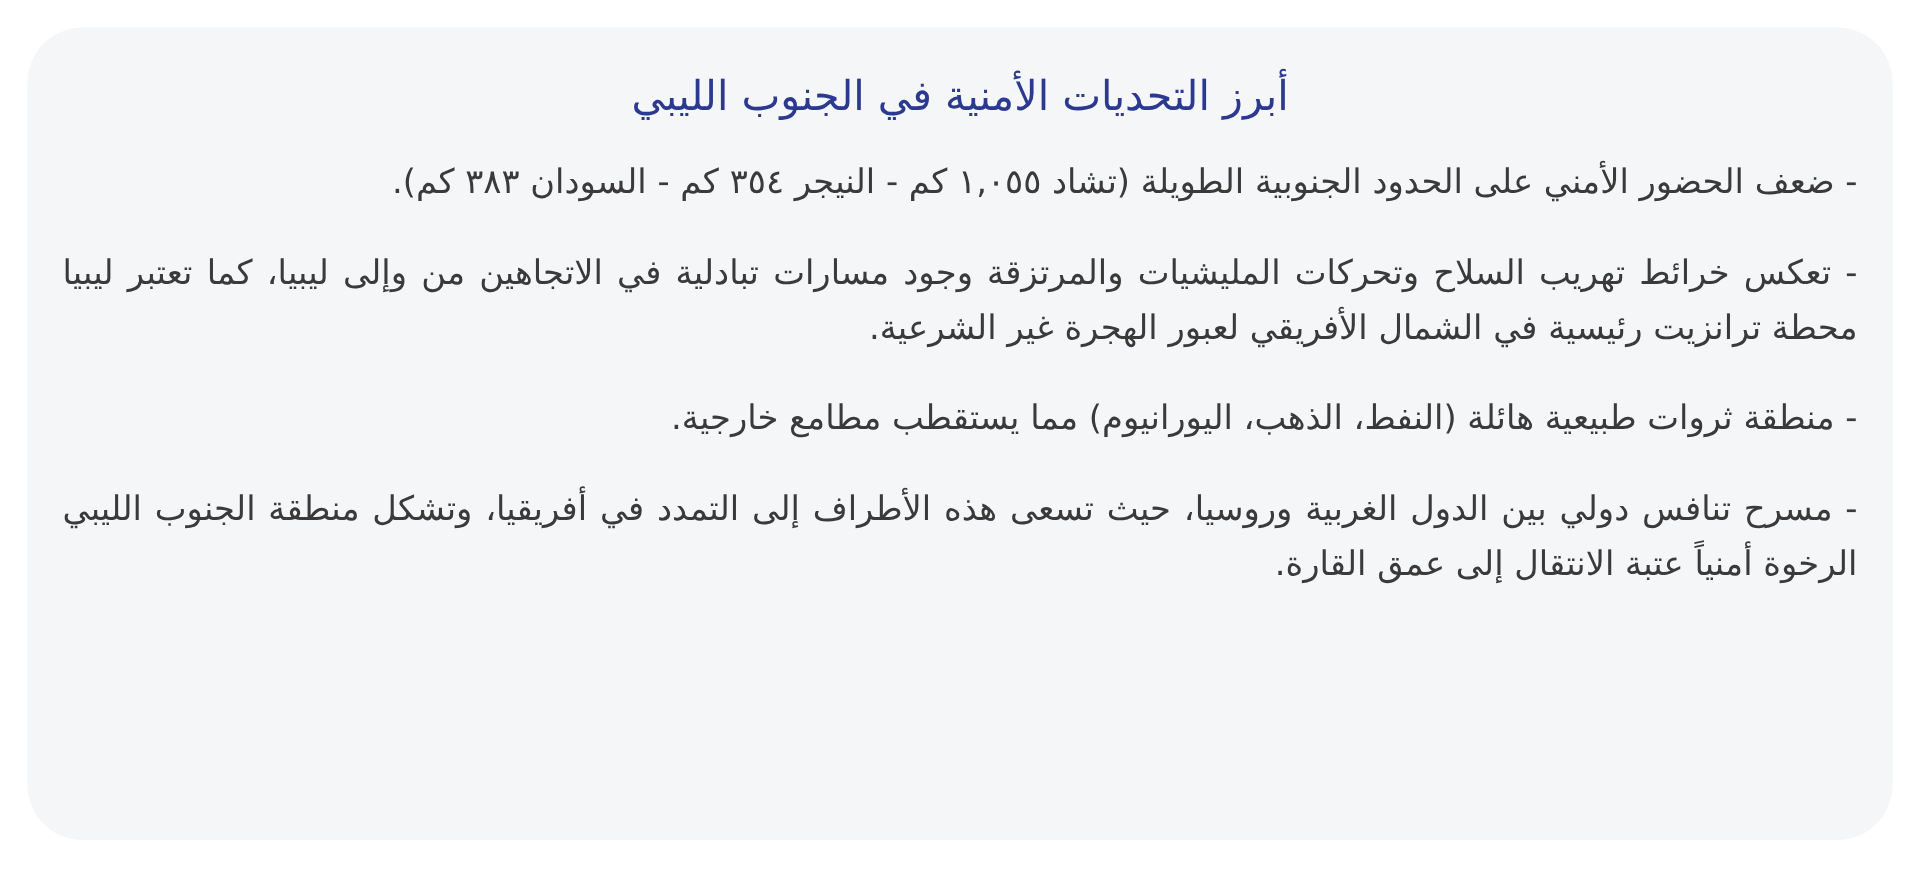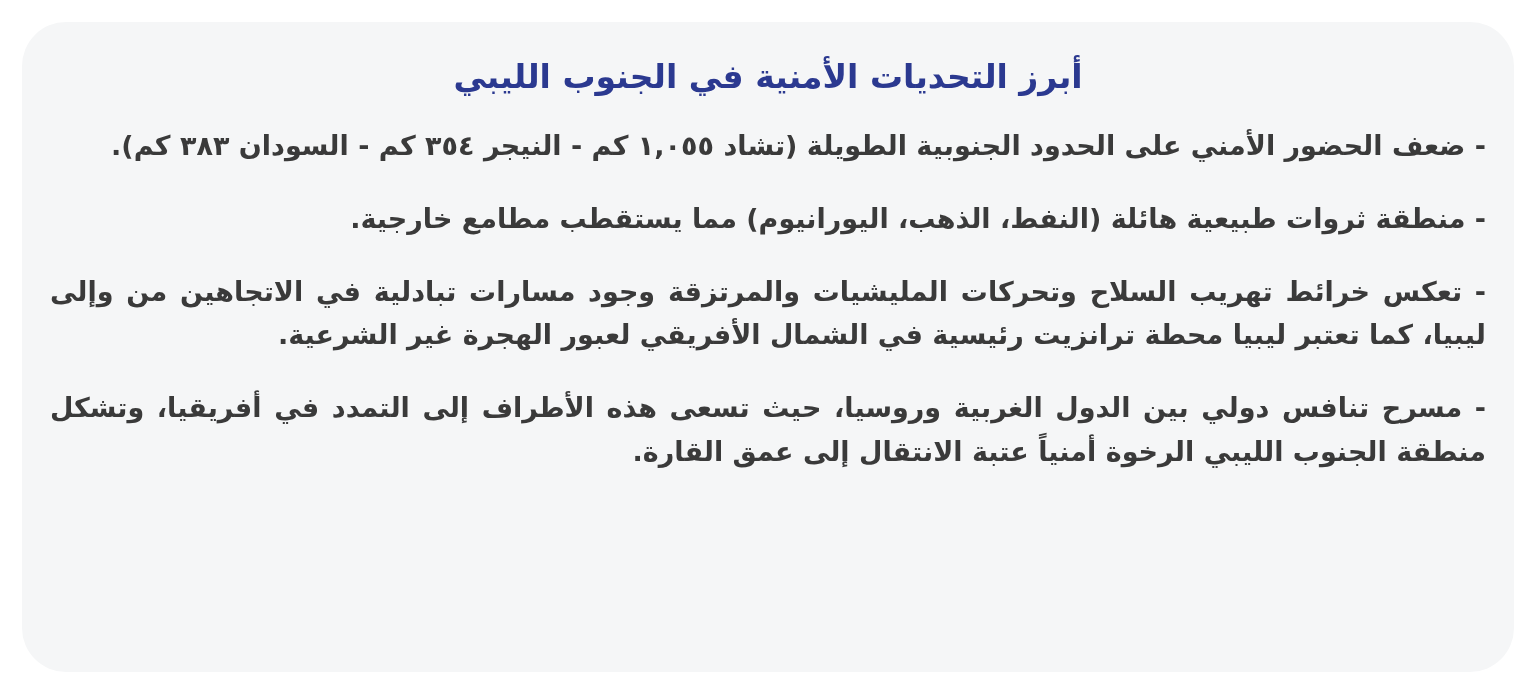--- a/index.html
+++ b/index.html
@@ -27,44 +27,43 @@
     background:var(--card-bg);
     border-radius:44px;
     padding:32px 28px 28px 28px;
     direction:rtl;
   }
   .title{
     margin:0 0 24px 0;
     text-align:center;
     color:var(--title-color);
     font-size:33px;
-    font-weight:bold;
+    font-weight:normal;
     letter-spacing:0;
     line-height:1.4;
   }
   .bullet-list{
     direction:rtl;
   }
   .bullet{
     margin:0 0 29px 0;
     color:var(--body-color);
     font-size:27px;
     line-height:1.62;
     text-align:justify;
     text-align-last:right;
-    font-weight:bold;
   }
   .bullet:last-child{
     margin-bottom:18px;
   }
 </style>
 </head>
 <body>
 
 <div class="card">
   <h1 class="title">أبرز التحديات الأمنية في الجنوب الليبي</h1>
   <div class="bullet-list">
       <p class="bullet">- ضعف الحضور الأمني على الحدود الجنوبية الطويلة (تشاد ١,٠٥٥ كم - النيجر ٣٥٤ كم - السودان ٣٨٣ كم).</p>
+      <p class="bullet">- تعكس خرائط تهريب السلاح وتحركات المليشيات والمرتزقة وجود مسارات تبادلية في الاتجاهين من وإلى ليبيا، كما تعتبر ليبيا محطة ترانزيت رئيسية في الشمال الأفريقي لعبور الهجرة غير الشرعية.</p>
       <p class="bullet">- منطقة ثروات طبيعية هائلة (النفط، الذهب، اليورانيوم) مما يستقطب مطامع خارجية.</p>
-      <p class="bullet">- تعكس خرائط تهريب السلاح وتحركات المليشيات والمرتزقة وجود مسارات تبادلية في الاتجاهين من وإلى ليبيا، كما تعتبر ليبيا محطة ترانزيت رئيسية في الشمال الأفريقي لعبور الهجرة غير الشرعية.</p>
       <p class="bullet">- مسرح تنافس دولي بين الدول الغربية وروسيا، حيث تسعى هذه الأطراف إلى التمدد في أفريقيا، وتشكل منطقة الجنوب الليبي الرخوة أمنياً عتبة الانتقال إلى عمق القارة.</p>
     </div>
 </div>
 
 </body></html>

